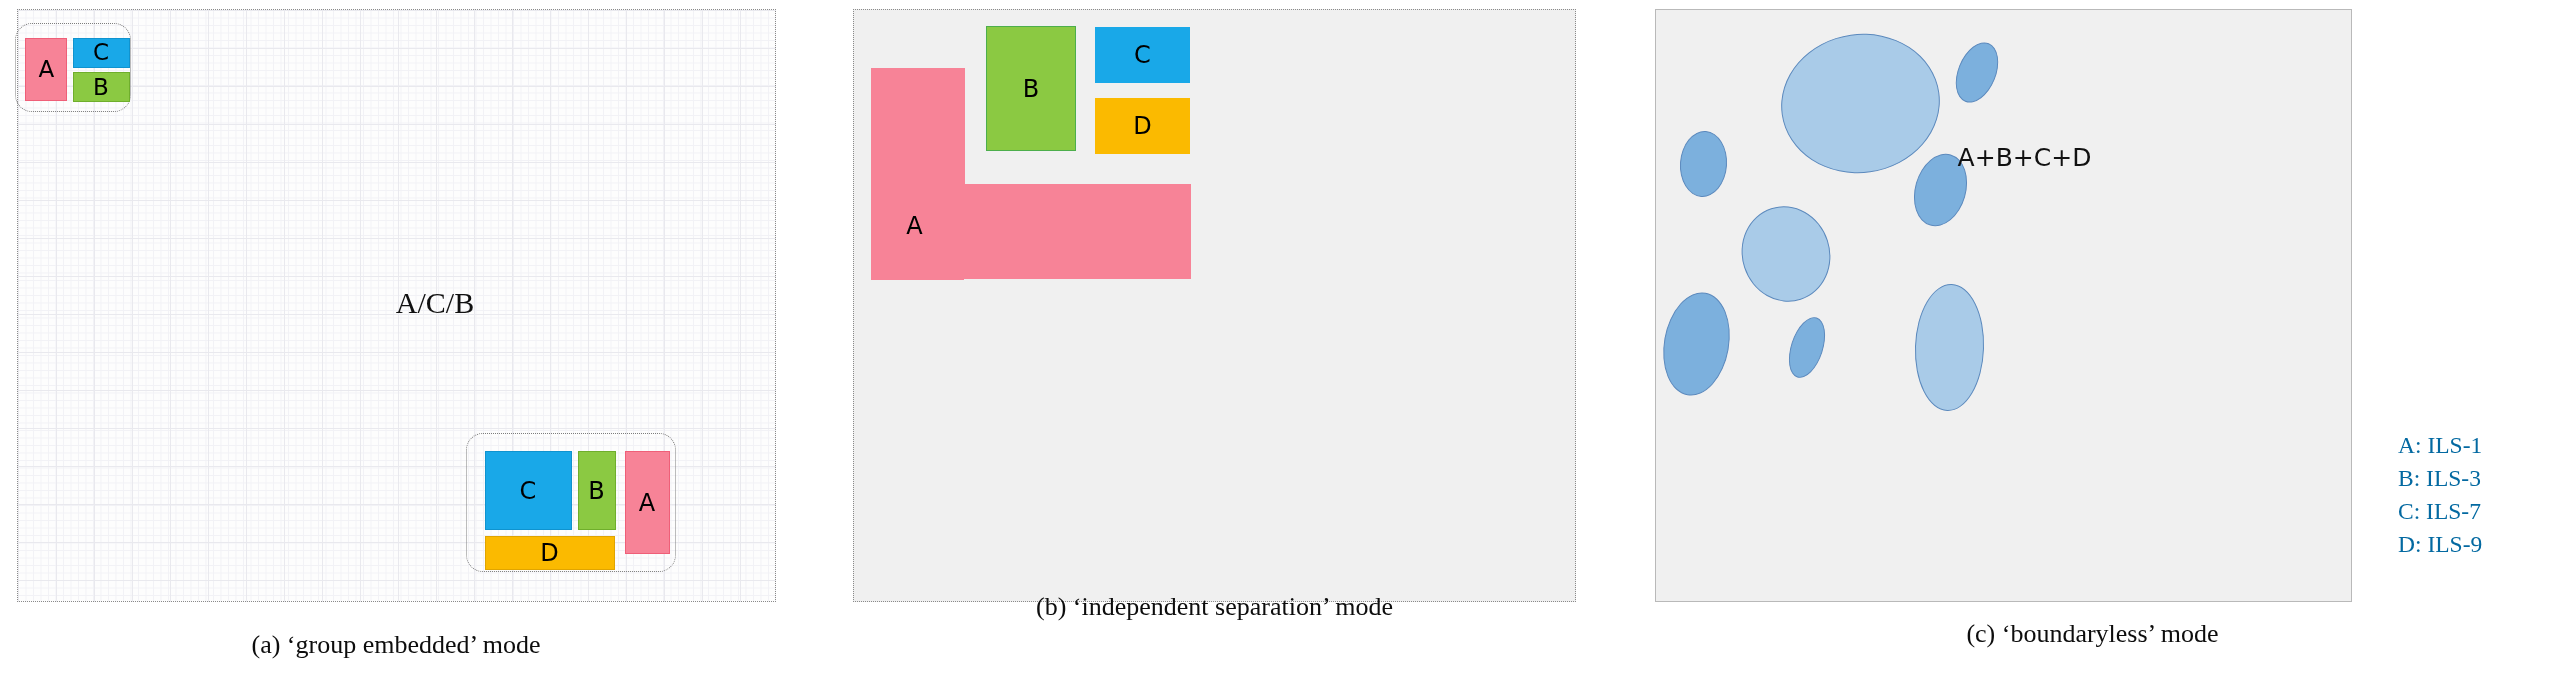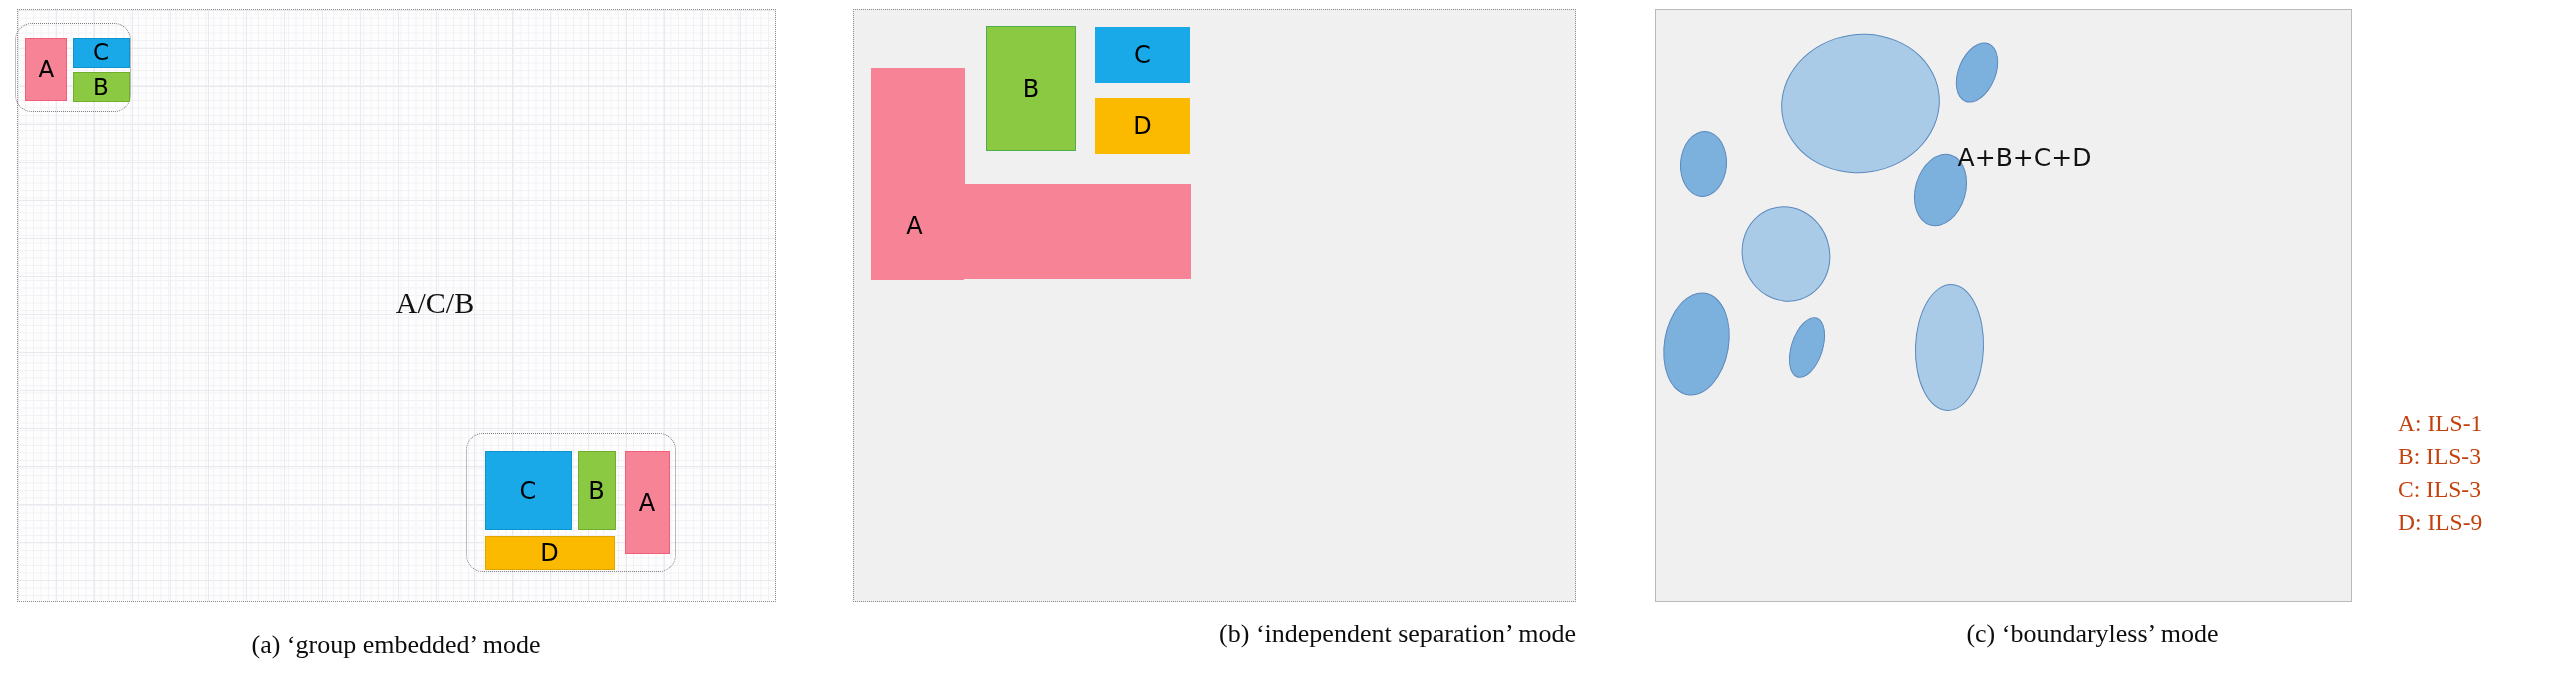--- a/index.html
+++ b/index.html
@@ -110,26 +110,26 @@
     font-size: 26px;
     color: #0d0d0d;
     text-align: center;
     white-space: nowrap;
   }
 
   
   #legend {
     position: absolute;
     left: 2398px;
-    top: 407px;
+    top: 429px;
     width: 172px;
     font-family: "Liberation Serif", serif;
     font-size: 23.5px;
     line-height: 33px;
-    color: #c2410c;
+    color: #0369a1;
     white-space: nowrap;
   }
   .legend-row { display: block; }
 </style>
 </head>
 <body>
 
 <div class="figure-root">
 
   <div class="panel" id="panel-a">
@@ -216,29 +216,29 @@
 
     <div class="panel-text" style="left:0; top:133px; width:100%; text-align:center; font-family:'DejaVu Sans', sans-serif; font-size:25px;margin-left:21px;">
       <span>A+B+C+D</span>
     </div>
   </div>
 
   <div class="caption" style="left:16.5px; top:630px; width:759px;">
     <span>(a) ‘group embedded’  mode</span>
   </div>
 
-  <div class="caption" style="left:853px; top:619px; width:723px;text-align:right;">
+  <div class="caption" style="left:853px; top:592px; width:723px;">
     <span>(b) ‘independent separation’ mode</span>
   </div>
 
   <div class="caption" style="left:1744px; top:619px; width:697px;">
     <span>(c) ‘boundaryless’ mode</span>
   </div>
 
   <div id="legend">
     <span class="legend-row">A: ILS-1</span>
     <span class="legend-row">B: ILS-3</span>
-    <span class="legend-row">C: ILS-3</span>
+    <span class="legend-row">C: ILS-7</span>
     <span class="legend-row">D: ILS-9</span>
   </div>
 
 </div>
 
 
 </body></html>

